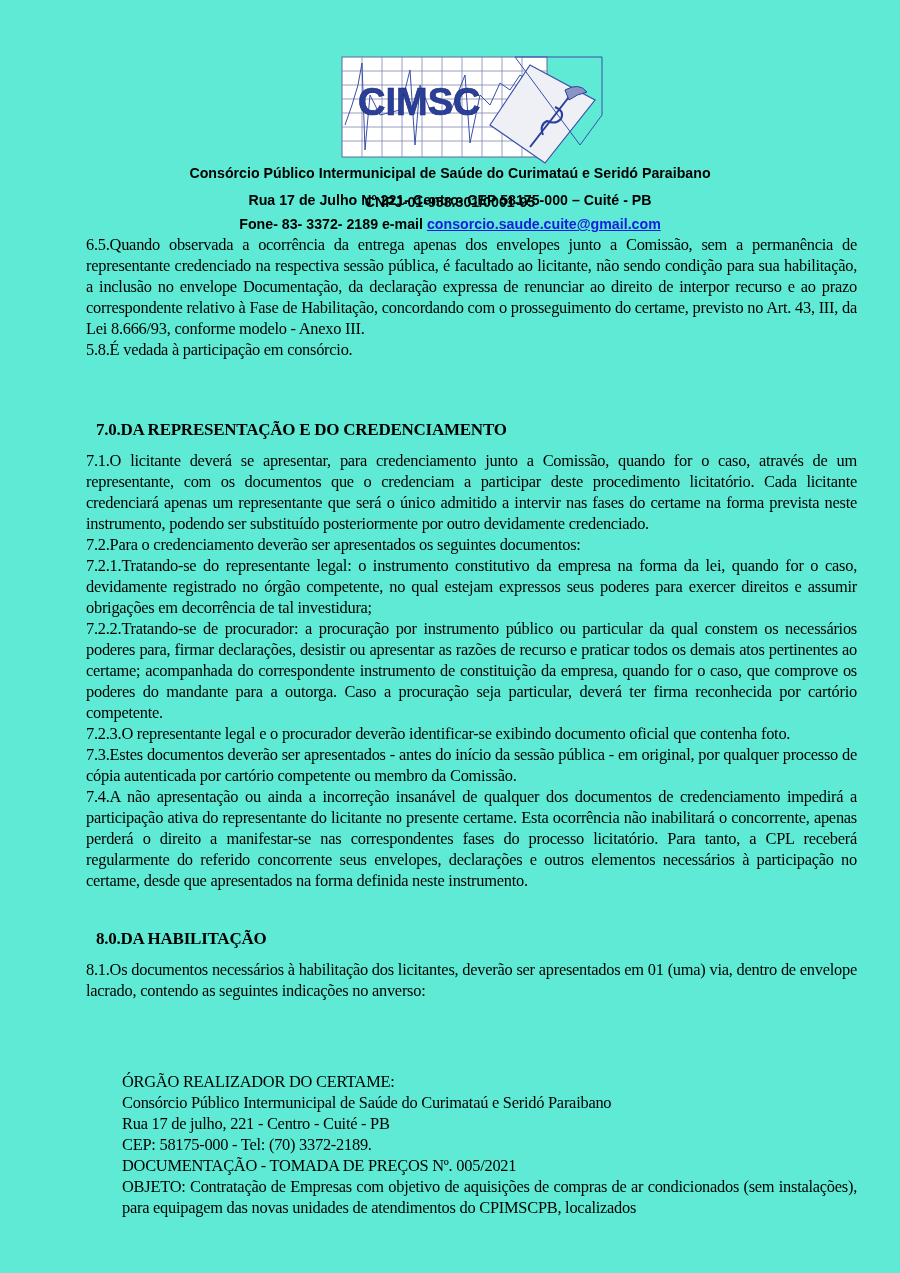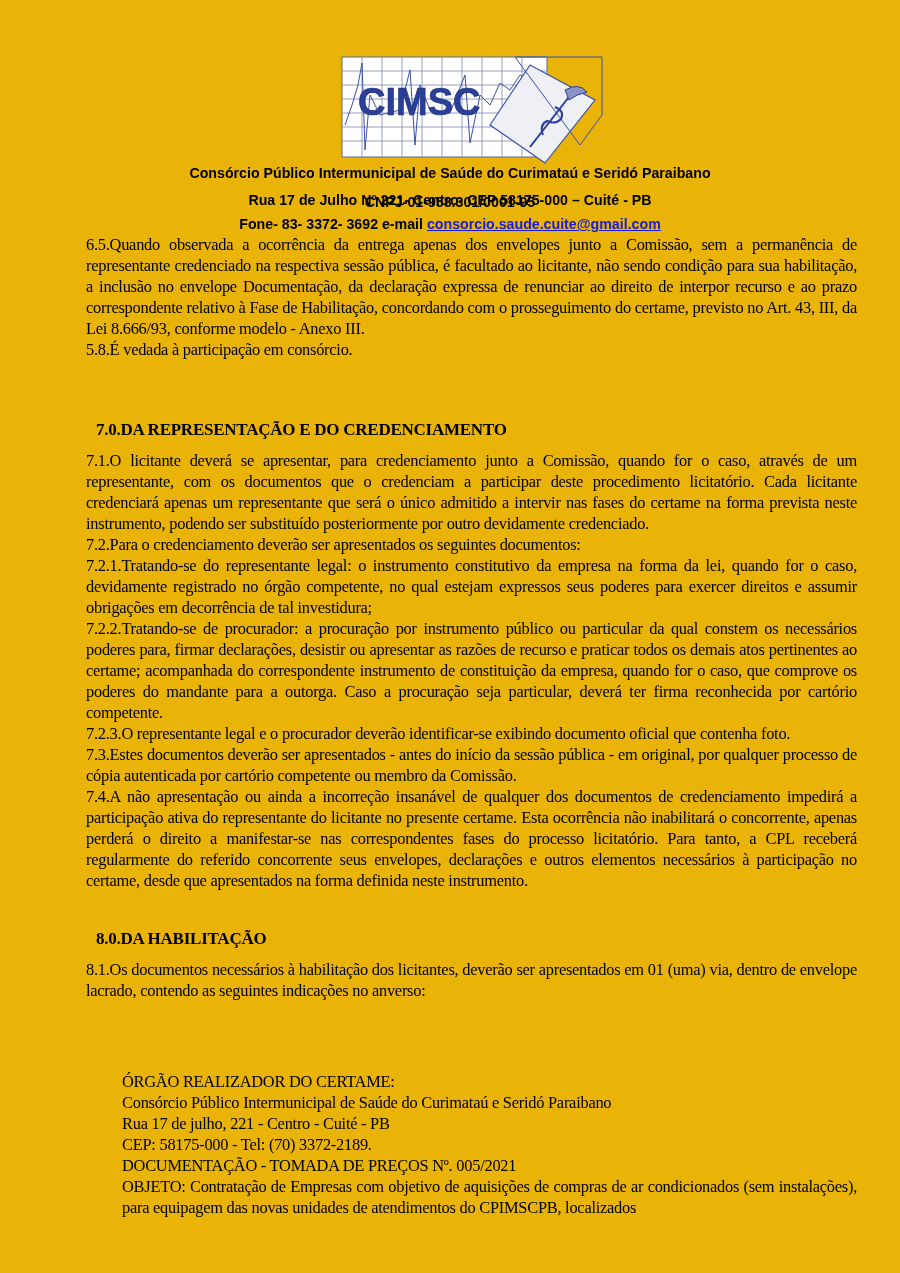--- a/index.html
+++ b/index.html
@@ -1,17 +1,17 @@
 <!DOCTYPE html>
 <html><head>
 <meta charset="utf-8">
 <style>
   html, body { margin: 0; padding: 0; background: #ffffff; }
   body { width: 900px; height: 1273px; position: relative; overflow: hidden; color: #000; }
-  .page { position: absolute; left: 0; top: 0; width: 900px; height: 1273px; background: #eab308; }
+  .page { position: absolute; left: 0; top: 0; width: 900px; height: 1273px; background: #5eead4; }
 
   
   .logo { position: absolute; left: 340px; top: 55px; width: 265px; height: 110px; }
   .hdr { position: absolute; left: 0; width: 900px; text-align: center;
          font-family: "Liberation Sans", sans-serif; font-weight: bold; font-size: 14.2px; line-height: 17px; }
   .hdr a { color: #1a1ae0; text-decoration: underline; }
 
   
   .body { position: absolute; left: 86px; width: 771px; top: 234px;
           font-family: "Liberation Serif", serif; font-size: 16.4px; line-height: 21px; letter-spacing: -0.25px; }
@@ -62,21 +62,21 @@
       <path d="M225,35 q14,-8 22,2 q-10,2 -18,8 z" fill="#8a94c4" stroke="#2a3f9a" stroke-width="1"></path>
 
       <text x="18" y="60" font-family="Liberation Sans, sans-serif" font-weight="bold" font-size="38" fill="#2a3f9a" stroke="#1b2a70" stroke-width="0.6">CIMSC</text>
     </svg>
   </div>
 
   <div class="hdr" style="top:165px;">Consórcio Público Intermunicipal de Saúde do  Curimataú e Seridó Paraibano</div>
   <div class="hdr" style="top:194px;">CNPJ-01-958.301/0001-95</div>
   <div class="hdr" style="top:192px;">Rua 17 de Julho Nº 221- Centro- CEP 58175-000 – Cuité - PB</div>
   <div class="hdr" style="top:216px;">
-    <span>Fone- 83- 3372- 3692 e-mail </span><a href="#">consorcio.saude.cuite@gmail.com</a>
+    <span>Fone- 83- 3372- 2189 e-mail </span><a href="#">consorcio.saude.cuite@gmail.com</a>
   </div>
 
   <div class="body">
     <p class="p">6.5.Quando observada a ocorrência da entrega apenas dos envelopes junto a Comissão, sem a permanência de representante credenciado na respectiva sessão pública, é facultado ao licitante, não sendo condição para sua habilitação, a inclusão no envelope Documentação, da declaração expressa de renunciar ao direito de interpor recurso e ao prazo correspondente relativo à Fase de Habilitação, concordando com o prosseguimento do certame, previsto no Art. 43, III, da Lei 8.666/93, conforme modelo - Anexo III.</p>
     <p class="p left">5.8.É vedada à participação em consórcio.</p>
     <div class="gap2"></div>
     <div style="height:7px"></div>
 
     <p class="h">7.0.DA REPRESENTAÇÃO E DO CREDENCIAMENTO</p>
     <p class="p">7.1.O licitante deverá se apresentar, para credenciamento junto a Comissão, quando for o caso, através de um representante, com os documentos que o credenciam a participar deste procedimento licitatório. Cada licitante credenciará apenas um representante que será o único admitido a intervir nas fases do certame na forma prevista neste instrumento, podendo ser substituído posteriormente por outro devidamente credenciado.</p>

